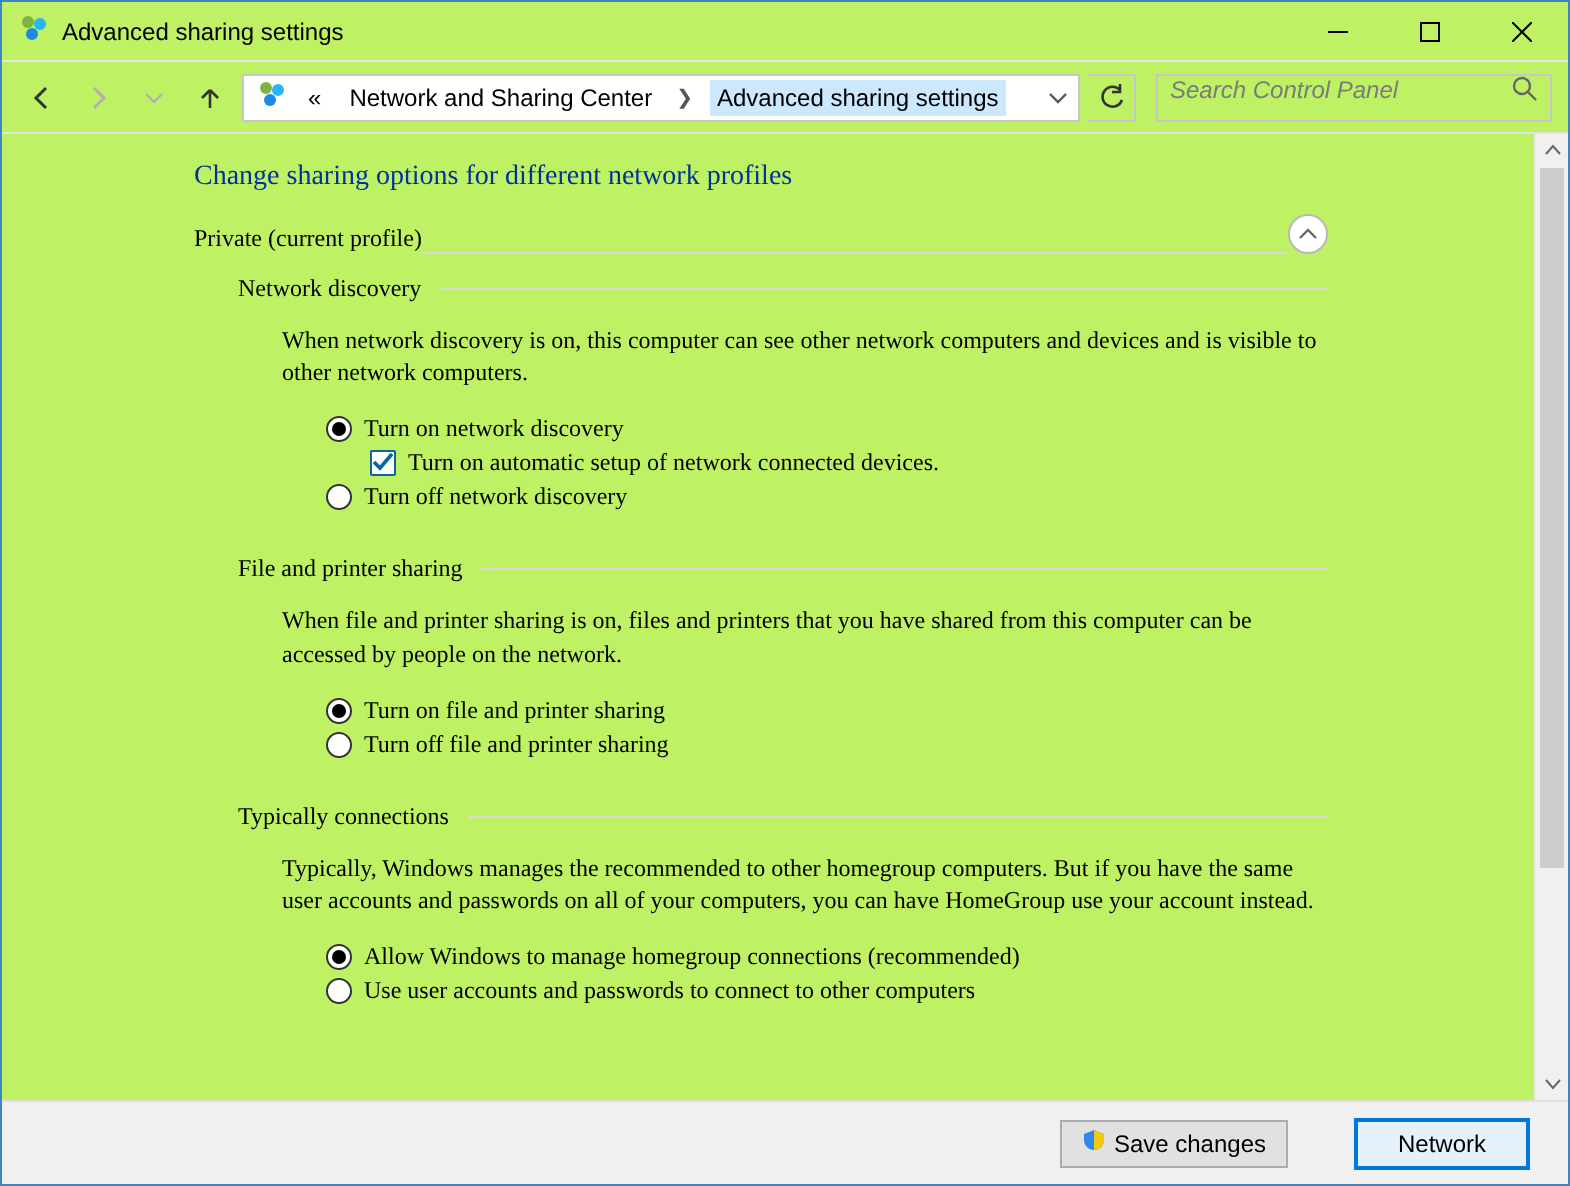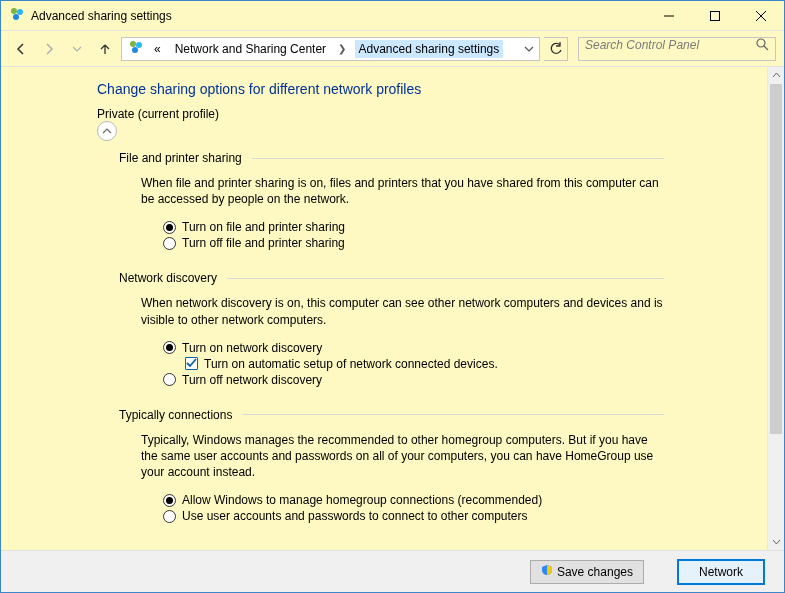--- a/index.html
+++ b/index.html
@@ -1,17 +1,17 @@
 <!DOCTYPE html>
 <html><head>
 <meta charset="utf-8">
 <style>
   * { box-sizing: border-box; }
   html, body { margin:0; padding:0; font-family: "Segoe UI", Tahoma, sans-serif; font-size:12px; color:#000; background:#fff; }
-  .window { width:785px; height:593px; border:1px solid #3a86c8; position:relative; display:flex; flex-direction:column; background:#fef9c3; }
+  .window { width:785px; height:593px; border:1px solid #3a86c8; position:relative; display:flex; flex-direction:column; background:#bef264; }
   .titlebar { height:30px; display:flex; align-items:center; padding:0 0 0 8px; border-bottom:1px solid #e5e5e5; }
   .tb-icon { margin-right:6px; flex:0 0 auto; }
   .tb-title { flex:1; font-size:12px; color:#000; }
   .tb-controls { display:flex; height:100%; }
   .tb-btn { width:46px; display:flex; align-items:center; justify-content:center; }
   .tb-btn svg { display:block; }
   .navbar { height:36px; border-bottom:1px solid #e3e3e3; display:flex; align-items:center; padding:0 8px; gap:4px; }
   .nav-arrow { width:24px; height:24px; display:flex; align-items:center; justify-content:center; color:#333; }
   .nav-arrow.disabled { color:#b0b0b0; }
   .addr-wrap { flex:1; display:flex; align-items:center; height:24px; border:1px solid #c7c7c7; background:#fff; padding:0 2px 0 6px; gap:6px; min-width:0; }
@@ -21,28 +21,28 @@
   .crumb-sep { color:#555; font-size:10px; padding:0 2px; }
   .addr-spacer { flex:1; }
   .addr-dd { width:16px; display:flex; align-items:center; justify-content:center; color:#555; }
   .refresh { width:24px; height:24px; border:1px solid #c7c7c7; border-left:none; display:flex; align-items:center; justify-content:center; color:#333; }
   .searchbox { width:198px; height:24px; border:1px solid #c7c7c7; margin-left:6px; display:flex; align-items:flex-start; padding:0 6px; color:#6b6b6b; }
   .searchbox input { flex:1; border:none; outline:none; font-family:inherit; font-size:12px; color:#000; background:transparent; padding:0; }
   .searchbox input::placeholder { color:#7b7b7b; font-style:italic; }
   .search-icon { color:#666; margin-left:4px; }
   .content-area { flex:1; display:flex; overflow:hidden; }
   .main { flex:1; padding:12px 0 0 0; overflow-y:auto; position:relative; }
-  .main-inner { padding:0 120px 0 96px; }
+  .main-inner { padding:0 120px 0 96px;font-family:Liberation Serif, serif; }
   .scrollhost { position:absolute; right:0; top:0; bottom:0; width:17px; background:#f0f0f0; border-left:1px solid #e8e8e8; display:flex; flex-direction:column; }
   .scroll-btn { height:17px; display:flex; align-items:center; justify-content:center; color:#666; }
   .scroll-track { flex:1; position:relative; }
   .scroll-thumb { position:absolute; left:2px; right:2px; top:0; height:78%; background:#cdcdcd; }
   h1.page-title { font-size:14px; font-weight:400; color:#003399; margin:2px 0 10px 0; }
   .page-desc { font-size:12px; color:#000; margin:0 0 18px 0; line-height:1.35; }
-  .section-head { display:flex; align-items:flex-start; gap:0; margin:4px 0 10px 0;flex-direction:column; }
+  .section-head { display:flex; align-items:flex-end; gap:0; margin:4px 0 10px 0; }
   .section-label { font-size:12px; color:#000; white-space:nowrap; }
   .section-rule { flex:1; height:1px; background:#d9d9d9; }
   .chevbox { width:20px; height:20px; border:1px solid #b8b8b8; border-radius:50%; display:flex; align-items:center; justify-content:center; background:#ffffff; color:#6b6b6b; }
   .subgroup { margin-left:22px; margin-bottom:20px; }
   .subgroup-head { display:flex; align-items:center; gap:10px; margin-bottom:10px; }
   .subgroup-body { margin-left:22px; }
   .desc { font-size:12px; color:#000; line-height:1.35; margin:0 0 12px 0; }
   .opt-list { margin-left:22px; }
   .opt { display:flex; align-items:center; gap:6px; padding:1px 0; font-size:12px; }
   .opt .radio, .opt .check { width:13px; height:13px; border:1px solid #333; display:inline-flex; align-items:center; justify-content:center; background:#fff; }
@@ -158,40 +158,20 @@
           <span class="section-rule"></span>
           <span class="chevbox">
               <svg width="10" height="10" viewBox="0 0 10 10">
                 <path d="M1 7 L5 3 L9 7" fill="none" stroke="currentColor" stroke-width="1.2"></path>
               </svg>
             </span>
         </div>
 
         <div class="subgroup">
           <div class="subgroup-head">
-            <span class="section-label">File and printer sharing</span>
-            <span class="section-rule"></span>
-          </div>
-          <div class="subgroup-body">
-            <p class="desc">When file and printer sharing is on, files and printers that you have shared from this computer can be accessed by people on the network.</p>
-            <div class="opt-list">
-              <div class="opt">
-                <span class="radio on"></span>
-                <span>Turn on file and printer sharing</span>
-              </div>
-              <div class="opt">
-                <span class="radio"></span>
-                <span>Turn off file and printer sharing</span>
-              </div>
-            </div>
-          </div>
-        </div>
-
-        <div class="subgroup">
-          <div class="subgroup-head">
             <span class="section-label">Network discovery</span>
             <span class="section-rule"></span>
           </div>
           <div class="subgroup-body">
             <p class="desc">When network discovery is on, this computer can see other network computers and devices and is visible to other network computers.</p>
             <div class="opt-list">
               <div class="opt">
                 <span class="radio on"></span>
                 <span>Turn on network discovery</span>
               </div>
@@ -199,20 +179,40 @@
                 <span class="check on">
                     <svg width="11" height="11" viewBox="0 0 11 11">
                       <path d="M1 5 L4 8 L10 1" fill="none" stroke="currentColor" stroke-width="1.8"></path>
                     </svg>
                   </span>
                 <span>Turn on automatic setup of network connected devices.</span>
               </div>
               <div class="opt">
                 <span class="radio"></span>
                 <span>Turn off network discovery</span>
+              </div>
+            </div>
+          </div>
+        </div>
+
+        <div class="subgroup">
+          <div class="subgroup-head">
+            <span class="section-label">File and printer sharing</span>
+            <span class="section-rule"></span>
+          </div>
+          <div class="subgroup-body">
+            <p class="desc">When file and printer sharing is on, files and printers that you have shared from this computer can be accessed by people on the network.</p>
+            <div class="opt-list">
+              <div class="opt">
+                <span class="radio on"></span>
+                <span>Turn on file and printer sharing</span>
+              </div>
+              <div class="opt">
+                <span class="radio"></span>
+                <span>Turn off file and printer sharing</span>
               </div>
             </div>
           </div>
         </div>
 
         <div class="subgroup" style="margin-bottom:6px;">
           <div class="subgroup-head">
             <span class="section-label">Typically connections</span>
             <span class="section-rule"></span>
           </div>

